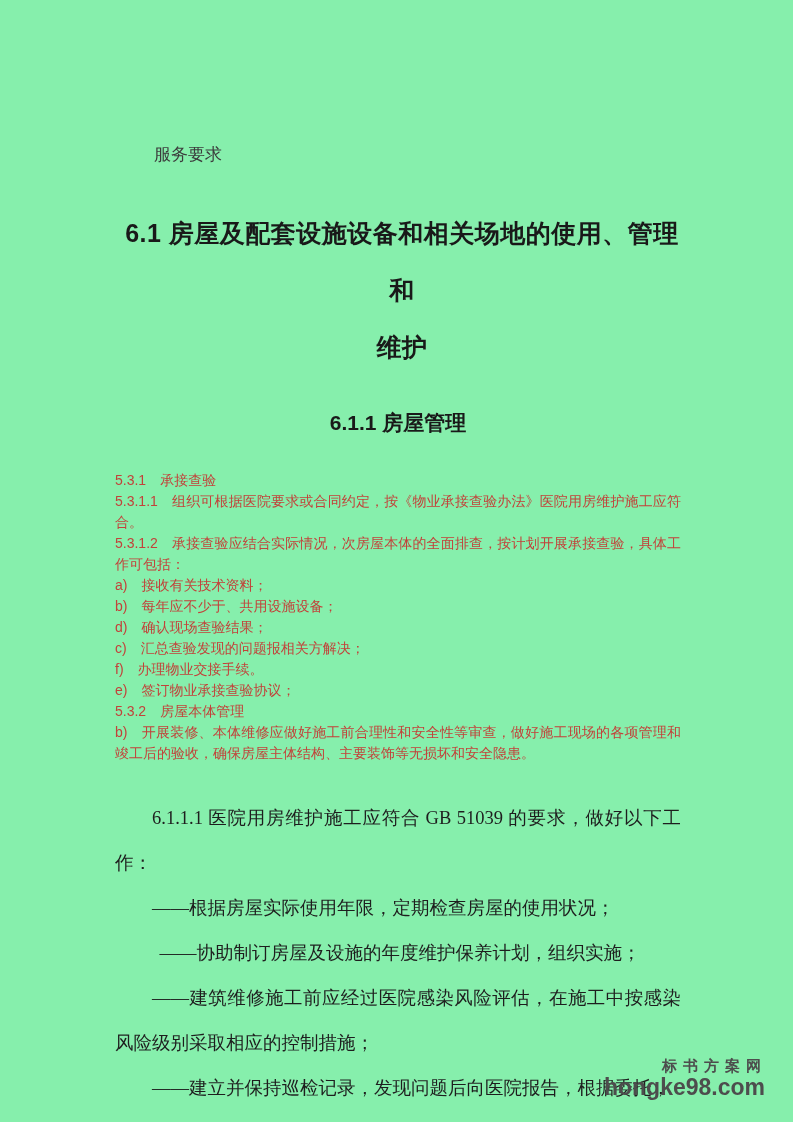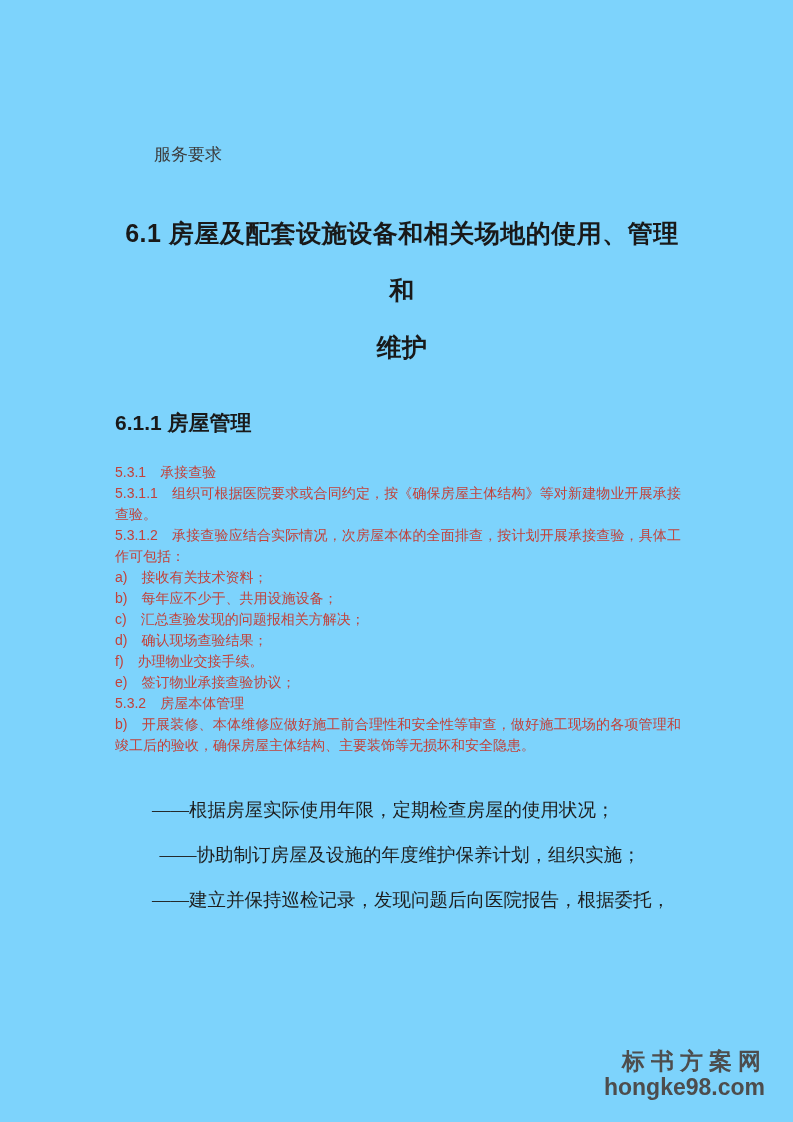--- a/index.html
+++ b/index.html
@@ -1,21 +1,21 @@
 <!DOCTYPE html>
 <html lang="zh"><head>
 <meta charset="utf-8">
 <style>
   html, body { margin: 0; padding: 0; background: #888; }
   .page {
     position: relative;
     width: 793px;
     height: 1122px;
     margin: 0 auto;
-    background: #7dd3fc;
+    background: #86efac;
     overflow: hidden;
     font-family: "Liberation Sans", sans-serif;
   }
   .content {
     position: absolute;
     left: 115px;
     top: 0;
     width: 566px;
   }
   .intro {
@@ -33,24 +33,25 @@
     text-align: center;
     color: #191919;
     white-space: pre-line;
     letter-spacing: 0.5px;
   }
   .h2 {
     margin: 32px 0 0 0;
     font-size: 21px;
     font-weight: bold;
     line-height: 30px;
+    text-align: center;
     color: #191919;
   }
   .red-block {
-    margin-top: 24px;
+    margin-top: 32px;
   }
   .red-block p {
     margin: 0;
     font-size: 14px;
     line-height: 21px;
     color: #c2423a;
     text-align: justify;
   }
   .black-block {
     margin-top: 32px;
@@ -67,21 +68,21 @@
   .black-block p.indent-plus { text-indent: 2.4em; }
   .watermark {
     position: absolute;
     right: 28px;
     bottom: 22px;
     text-align: right;
     color: #4d4d4d;
     line-height: 1.1;
   }
   .watermark .wm-cn {
-    font-size: 23px;
+    font-size: 15px;
     font-weight: bold;
     letter-spacing: 6px;
     margin-right: -2px;
   }
   .watermark .wm-en {
     font-size: 23px;
     font-weight: bold;
     letter-spacing: 0px;
   }
 </style>
@@ -93,35 +94,37 @@
 
     <p class="intro">服务要求</p>
 
     <div class="h1">6.1 房屋及配套设施设备和相关场地的使用、管理和
 维护</div>
 
     <div class="h2">6.1.1 房屋管理</div>
 
     <div class="red-block">
       <p>5.3.1　承接查验</p>
-      <p>5.3.1.1　组织可根据医院要求或合同约定，按《确保房屋主体结构》等对新建物业开展承接查验。</p>
+      <p>5.3.1.1　组织可根据医院要求或合同约定，按《物业承接查验办法》医院用房维护施工应符合。</p>
       <p>5.3.1.2　承接查验应结合实际情况，次房屋本体的全面排查，按计划开展承接查验，具体工作可包括：</p>
       <p>a)　接收有关技术资料；</p>
       <p>b)　每年应不少于、共用设施设备；</p>
+      <p>d)　确认现场查验结果；</p>
       <p>c)　汇总查验发现的问题报相关方解决；</p>
-      <p>d)　确认现场查验结果；</p>
       <p>f)　办理物业交接手续。</p>
       <p>e)　签订物业承接查验协议；</p>
       <p>5.3.2　房屋本体管理</p>
       <p>b)　开展装修、本体维修应做好施工前合理性和安全性等审查，做好施工现场的各项管理和竣工后的验收，确保房屋主体结构、主要装饰等无损坏和安全隐患。</p>
     </div>
 
     <div class="black-block">
+      <p>6.1.1.1 医院用房维护施工应符合 GB 51039 的要求，做好以下工作：</p>
       <p>——根据房屋实际使用年限，定期检查房屋的使用状况；</p>
       <p class="indent-plus">——协助制订房屋及设施的年度维护保养计划，组织实施；</p>
+      <p>——建筑维修施工前应经过医院感染风险评估，在施工中按感染风险级别采取相应的控制措施；</p>
       <p>——建立并保持巡检记录，发现问题后向医院报告，根据委托，</p>
     </div>
 
   </div>
 
   <div class="watermark">
     <div class="wm-cn">标书方案网</div>
     <div class="wm-en">hongke98.com</div>
   </div>
 </div>

